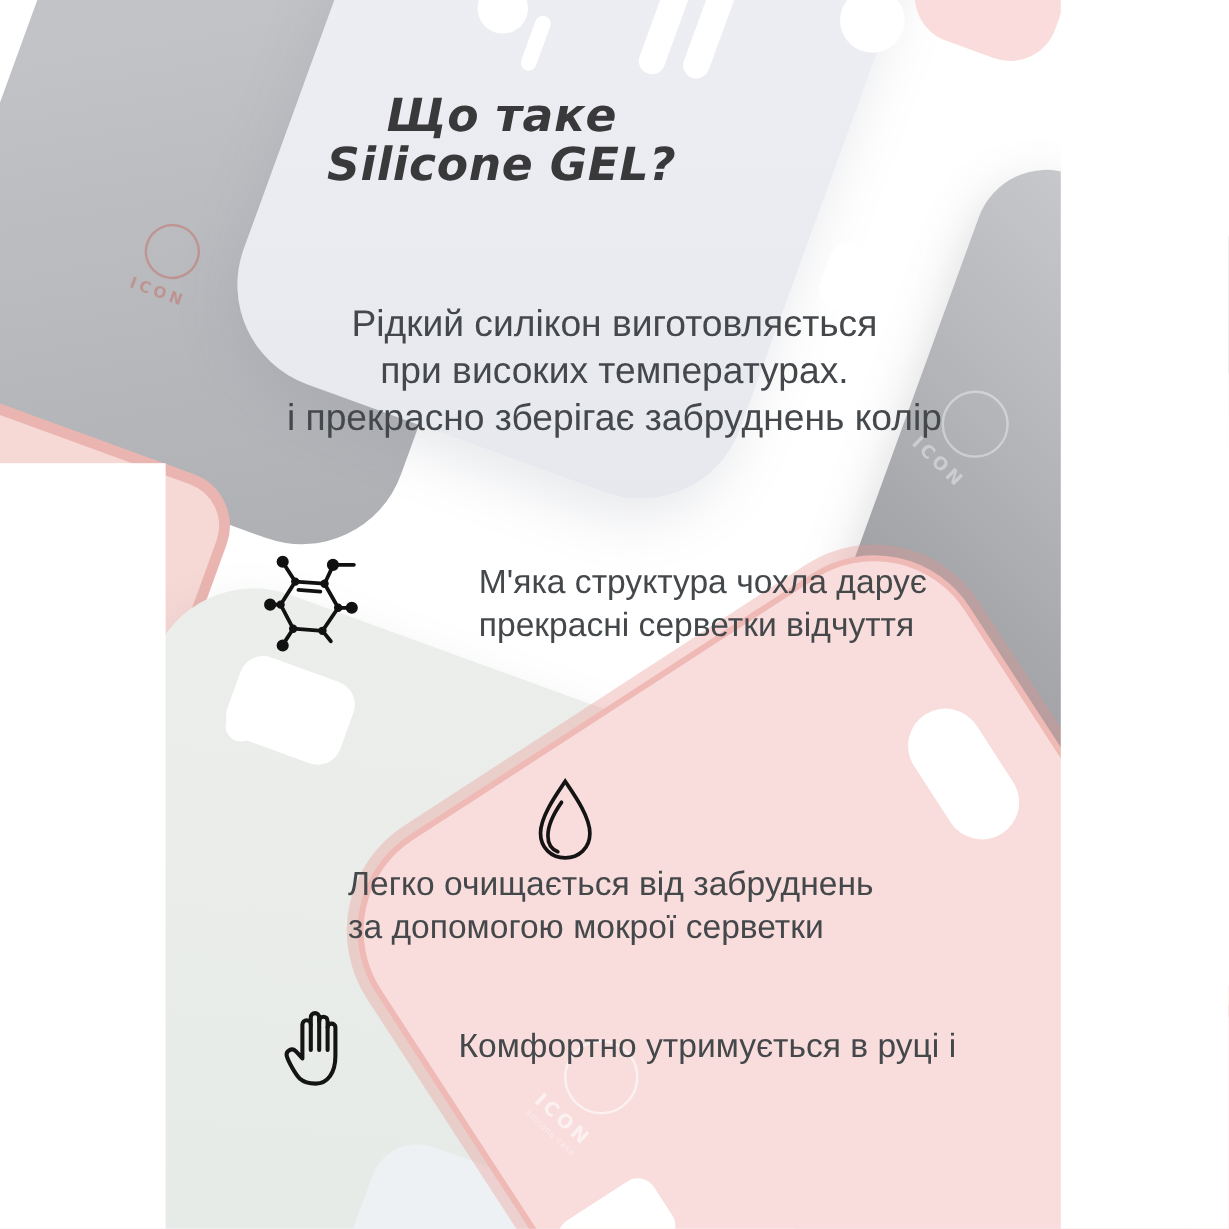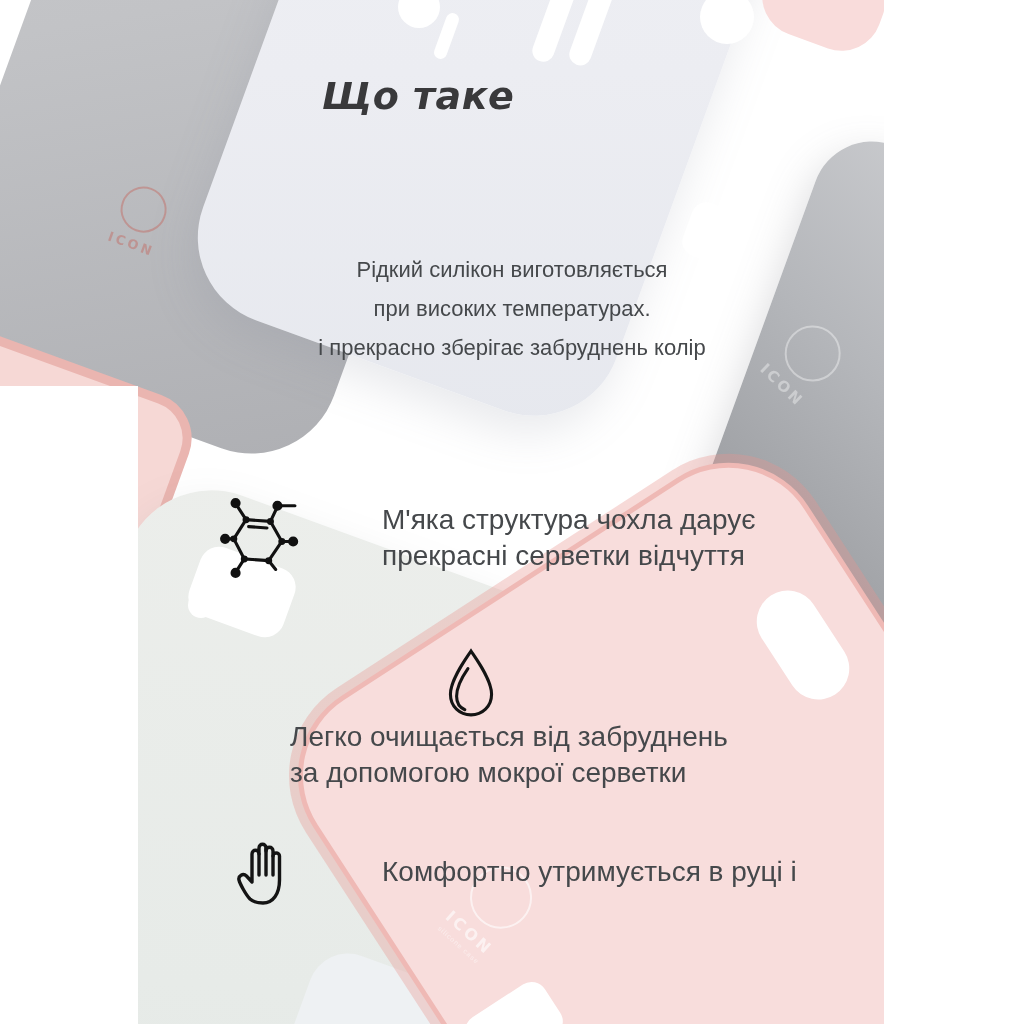--- a/index.html
+++ b/index.html
@@ -63,23 +63,23 @@
   .band{position:absolute;background:#fff;z-index:5;}
   .band-right{left:884px;top:0;width:140px;height:1024px;}
   .band-left{left:0;top:386px;width:138px;height:638px;}
 
   
   .content{position:absolute;inset:0;z-index:10;}
   .title{position:absolute;left:0;top:76px;width:836px;text-align:center;
     font-family:"DejaVu Sans",sans-serif;font-weight:800;font-style:italic;
     font-size:38px;line-height:41px;color:#39393b;letter-spacing:.5px;}
   .intro{position:absolute;left:0;top:250px;width:1024px;text-align:center;
-    font-size:22px;line-height:39px;color:#45484b;font-weight:500;}
+    font-size:31px;line-height:39px;color:#45484b;font-weight:500;}
   .feature{position:absolute;left:214px;height:100px;display:flex;align-items:center;}
-  .f1{top:488px;} .f2{top:647px;flex-direction:column;} .f3{top:822px;}
+  .f1{top:453px;gap:17px;} .f2{top:647px;flex-direction:column;} .f3{top:822px;}
   .icon-box{width:92px;display:flex;justify-content:center;align-items:center;flex:none;}
   .f-text{margin-left:76px;font-size:28px;line-height:36px;color:#45484b;font-weight:500;white-space:nowrap;}
   svg{display:block;}
 </style>
 </head>
 <body>
 
 <div class="canvas">
 
   <div>
@@ -119,20 +119,21 @@
     </div>
 
     <div class="band band-left"></div>
     <div class="band band-right"></div>
   </div>
 
   <div class="content">
 
     <div class="title">
       <div>Що таке</div>
+      <div>Silicone GEL?</div>
     </div>
 
     <div class="intro">
       <div>Рідкий силікон виготовляється</div>
       <div>при високих температурах.</div>
       <div>і прекрасно зберігає забруднень колір</div>
     </div>
 
     <div class="feature f1">
       <div class="icon-box">

